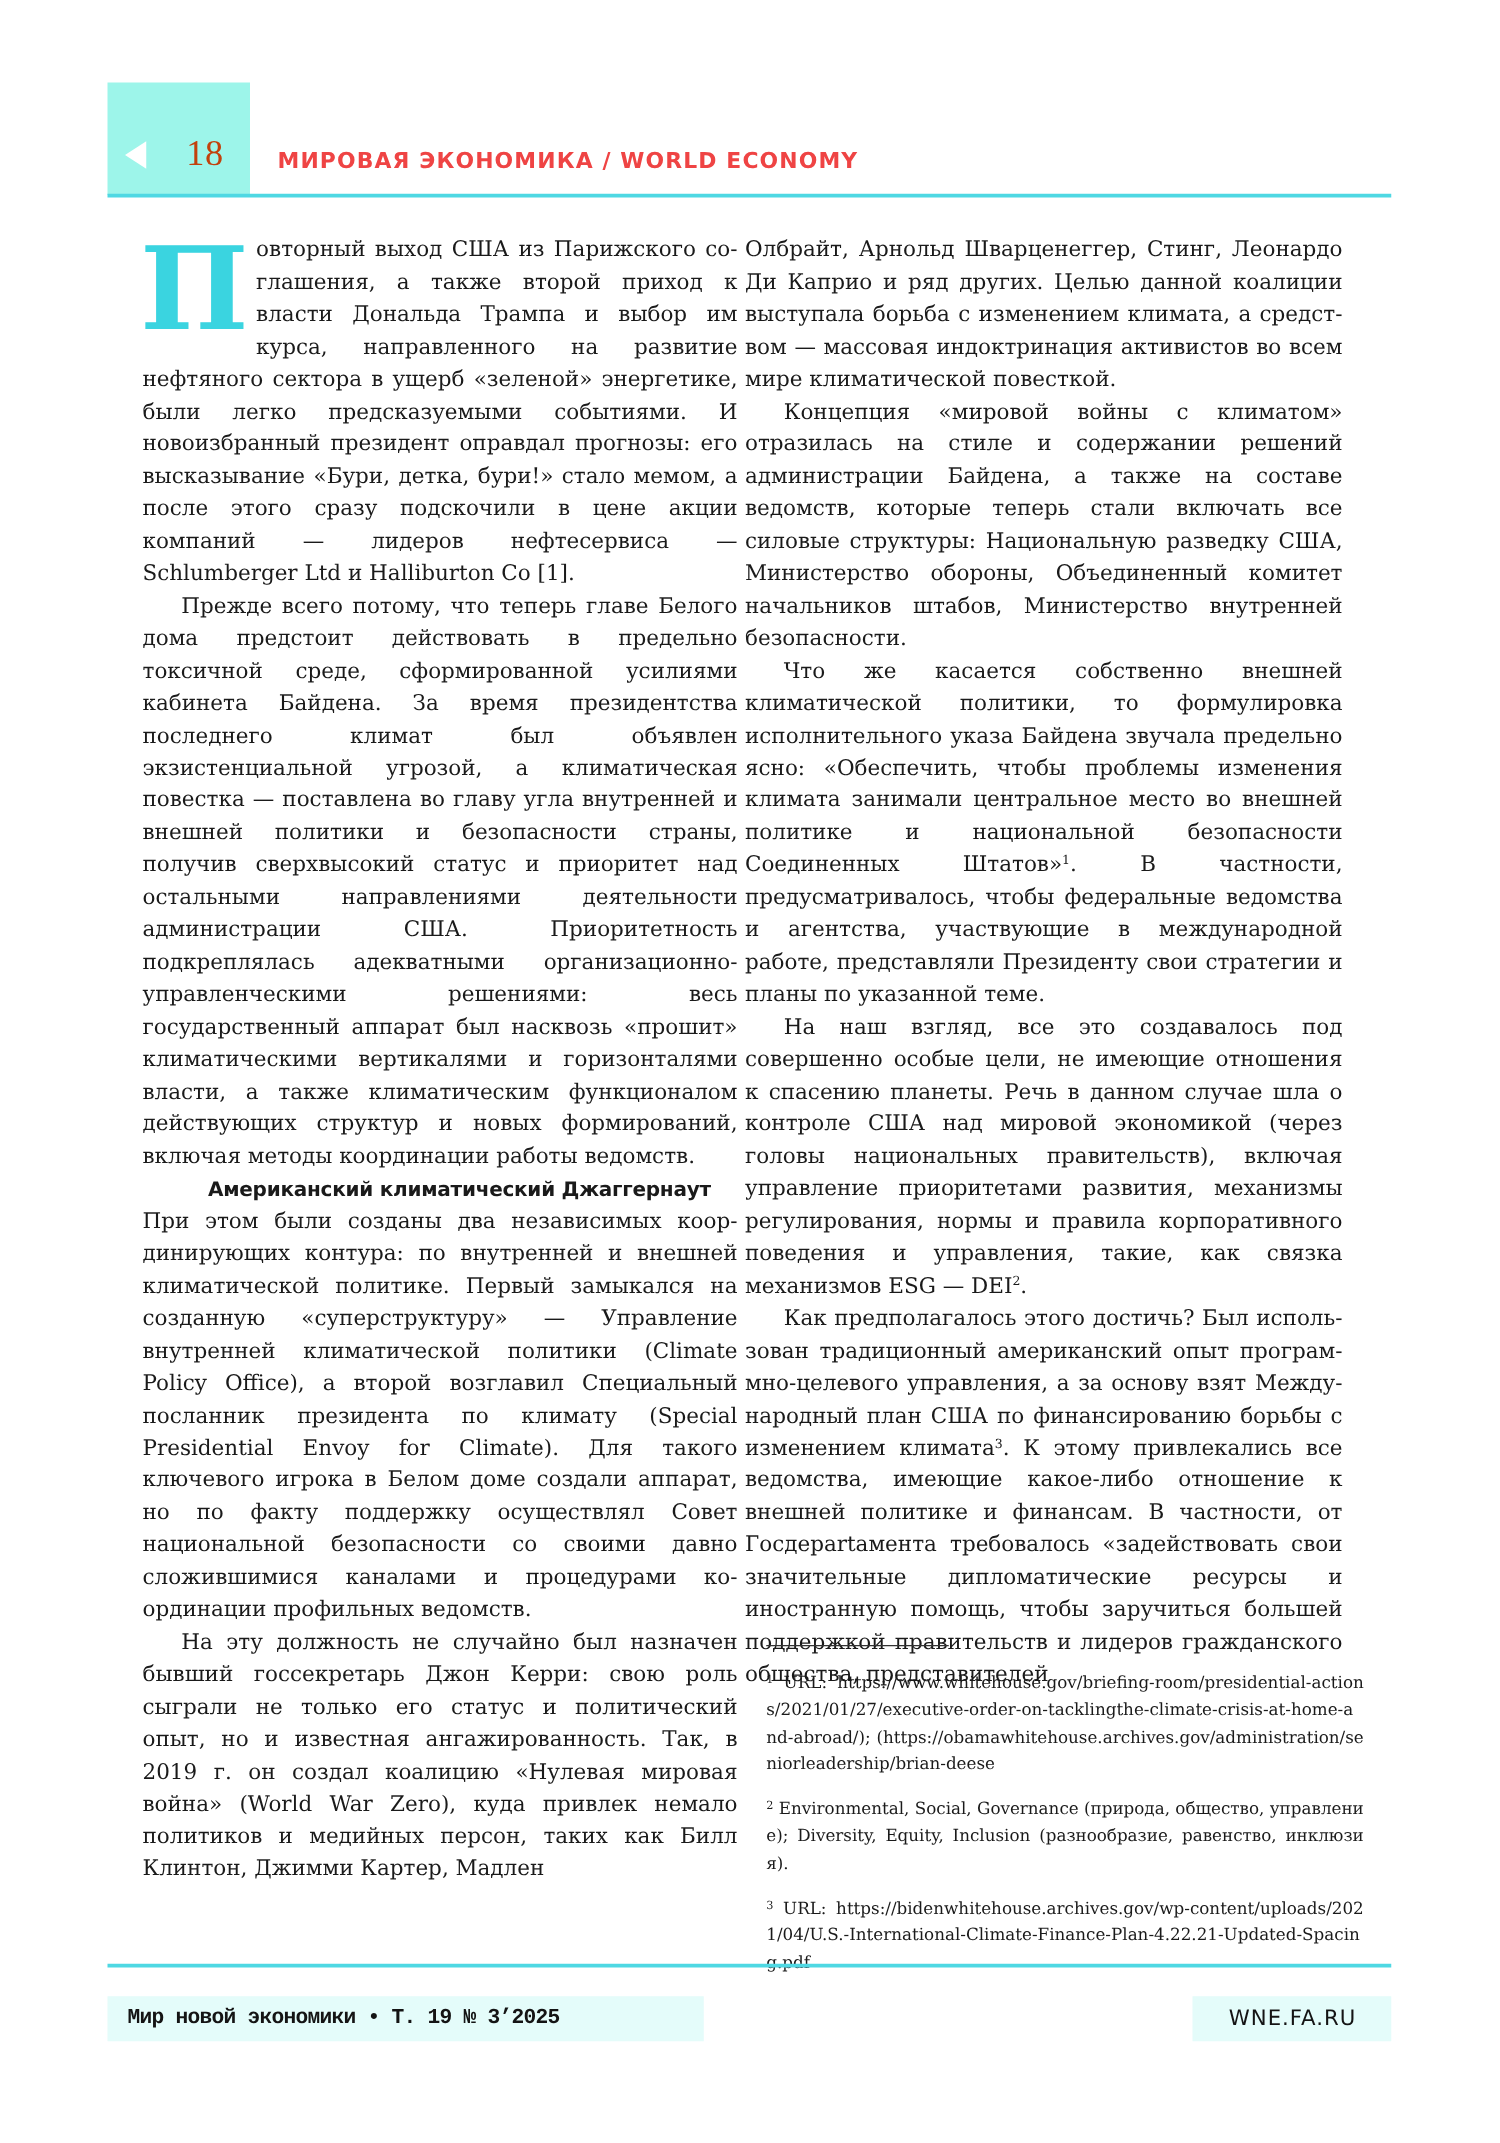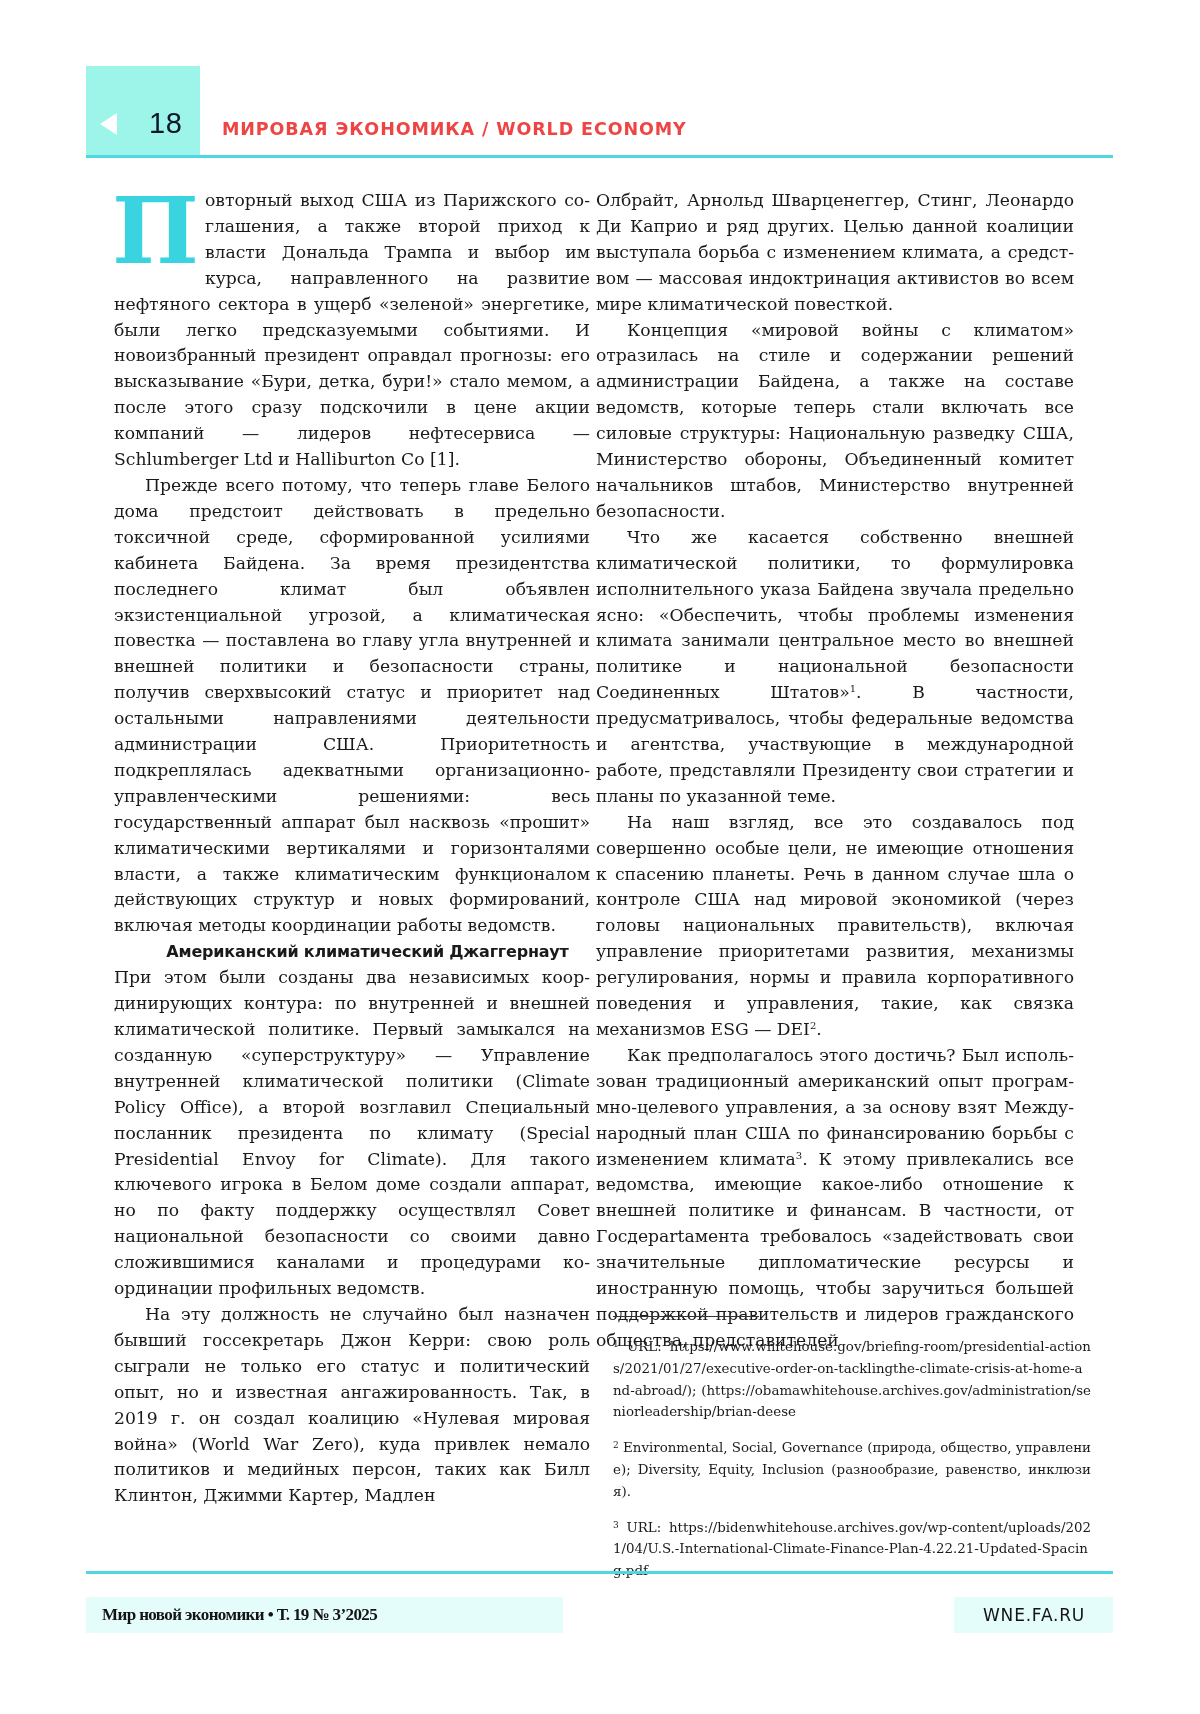--- a/index.html
+++ b/index.html
@@ -1,40 +1,40 @@
 <!DOCTYPE html>
 <html><head>
 <meta charset="utf-8">
 <style>
   html, body { margin: 0; padding: 0; background: #ffffff; }
   body { width: 1200px; height: 1714px; position: relative; overflow: hidden; font-family: "DejaVu Serif", serif; color: #1a1a1a; }
 
   .header-block { position: absolute; left: 86px; top: 66px; width: 114px; height: 90px; background: #9df5ea; }
   .header-arrow { position: absolute; left: 100px; top: 113px; width: 0; height: 0; border-top: 11px solid transparent; border-bottom: 11px solid transparent; border-right: 17px solid #ffffff; }
-  .page-number { position: absolute; left: 149px; top: 105px; font-family: Liberation Sans, sans-serif; font-size: 29px; color: #0f172a; letter-spacing: 0.5px; line-height: 36px; }
+  .page-number { position: absolute; left: 149px; top: 105px; font-family: Liberation Serif, serif; font-size: 29px; color: #c2410c; letter-spacing: 0.5px; line-height: 36px; }
   .running-head { position: absolute; left: 222px; top: 118px; font-family: "DejaVu Sans", sans-serif; font-weight: bold; font-size: 17.5px; color: #ef4444; letter-spacing: 0.9px; line-height: 22px; white-space: nowrap; }
   .rule-top { position: absolute; left: 86px; top: 155px; width: 1027px; height: 3px; background: #4fd8e3; }
 
   .col { position: absolute; top: 188px; font-size: 17.2px; line-height: 25.9px; text-align: justify; }
   .col-left { left: 114px; width: 476px; }
   .col-right { left: 596px; width: 478px; }
   .col p { margin: 0; text-indent: 31px; hyphens: manual; }
   .col p.noindent { text-indent: 0; }
   .dropcap { float: left; font-family: "DejaVu Serif", serif; font-weight: bold; font-size: 92px; line-height: 70px; height: 74px; margin: 8px 6px 0 -2px; color: #3ad4e0; }
   .section-heading { margin: 26px 0 0 0; font-family: "DejaVu Sans", sans-serif; font-weight: bold; font-size: 16px; line-height: 25.9px; text-indent: 29px; text-align: center; letter-spacing: -0.2px; }
 
   .footnote-rule { position: absolute; left: 613px; top: 1316px; width: 146px; height: 1px; background: #333; }
   .footnotes { position: absolute; left: 613px; top: 1322px; width: 478px; font-size: 13.4px; line-height: 21.8px; text-align: justify; word-break: break-all; }
   .footnotes p { margin: 12px 0 3px 0; }
   .footnotes sup { font-size: 9px; vertical-align: 4px; }
   sup.ref { font-size: 10px; vertical-align: 6px; line-height: 0; }
 
   .rule-bottom { position: absolute; left: 86px; top: 1571px; width: 1027px; height: 3px; background: #4fd8e3; }
   .footer-left { position: absolute; left: 86px; top: 1597px; width: 477px; height: 36px; background: #e4fcfa; }
-  .footer-left-text { position: absolute; left: 102px; top: 1604px; font-family: Liberation Serif, serif; font-weight: bold; font-size: 17px; line-height: 22px; color: #141414; letter-spacing: -0.6px; white-space: nowrap; }
+  .footer-left-text { position: absolute; left: 102px; top: 1604px; font-family: Liberation Mono, monospace; font-weight: bold; font-size: 17px; line-height: 22px; color: #141414; letter-spacing: -0.6px; white-space: nowrap; }
   .footer-right { position: absolute; left: 954px; top: 1597px; width: 159px; height: 36px; background: #e4fcfa; }
   .footer-right-text { position: absolute; left: 983px; top: 1604px; font-family: "DejaVu Sans", sans-serif; font-weight: normal; font-size: 17px; line-height: 22px; color: #141414; letter-spacing: 0.8px; white-space: nowrap; }
 </style>
 </head>
 <body>
 
 <div class="header-block"></div>
 <div class="header-arrow"></div>
 <div class="page-number">18</div>
 <div class="running-head">МИРОВАЯ ЭКОНОМИКА / WORLD ECONOMY</div>

